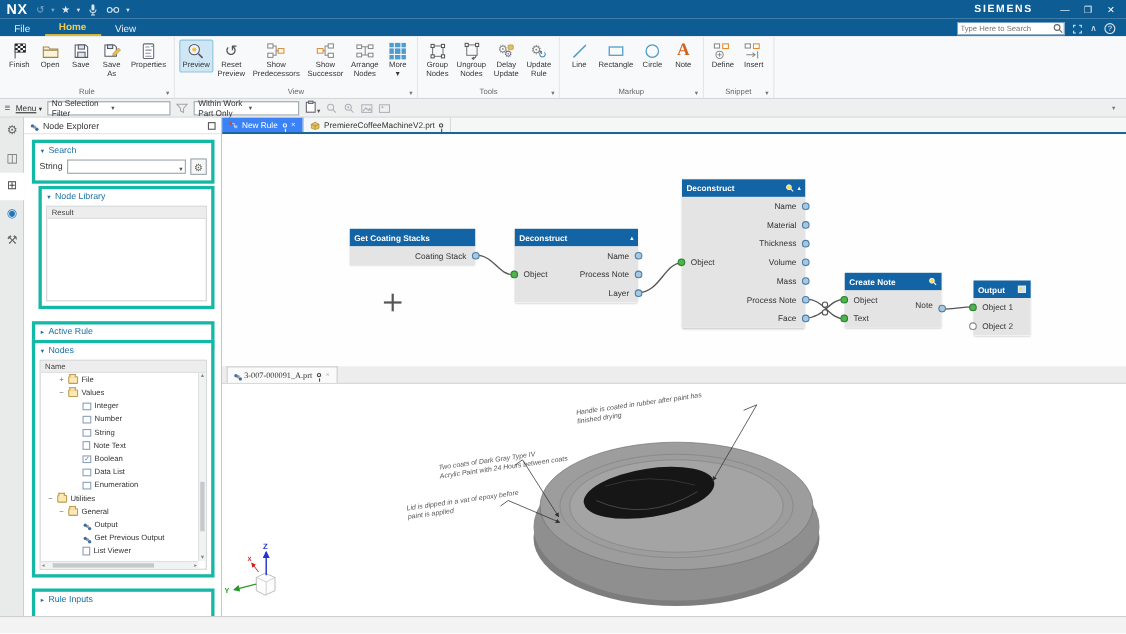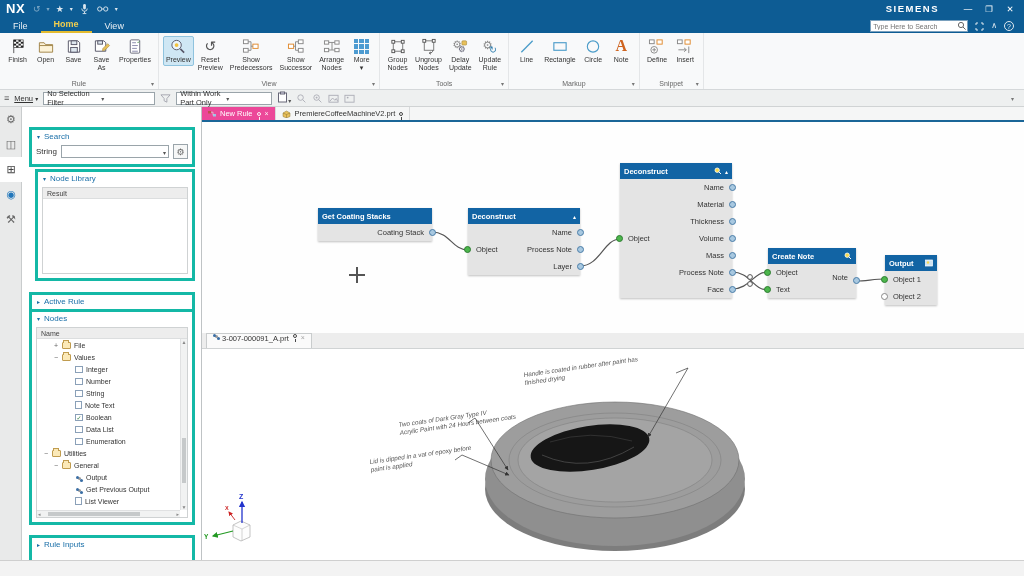--- a/index.html
+++ b/index.html
@@ -98,21 +98,21 @@
   .varr{position:absolute;left:0;right:0;font-size:5px;color:#888;text-align:center;}
   .hscroll{position:absolute;left:0;right:7px;bottom:0;height:7px;background:#f1f2f2;border-top:1px solid #e0e1e2;}
   .hthumb{position:absolute;top:1px;bottom:1px;left:8%;width:64%;background:#c6c9ca;}
   .harr{position:absolute;top:0;font-size:5px;color:#888;line-height:7px;}
 
   
   #graphtabs{left:202px;top:107px;width:822px;height:15px;background:#f5f6f6;
     border-bottom:2px solid #1a6698;display:flex;align-items:stretch;}
   .gtab{display:flex;align-items:center;gap:4px;padding:0 6px;font-size:7.5px;color:#333;
     border-right:1px solid #d8dadb;}
-  .gtab.active{background:#ec4899;color:#fff;}
+  .gtab.active{background:#3b82f6;color:#fff;}
   .pin{display:inline-block;width:4px;height:4px;border:1px solid currentColor;border-radius:50%;
     position:relative;opacity:.9;}
   .pin::after{content:"";position:absolute;left:1px;top:4px;width:1px;height:3px;background:currentColor;}
   .tclose{font-size:7px;opacity:.9;}
 
   
   #canvas{left:202px;top:122px;width:822px;height:211px;background:#fefefe;overflow:hidden;}
   .gnode{position:absolute;box-shadow:0 1px 2px rgba(0,0,0,.25);}
   .ntitle{height:16px;background:#1264a4;color:#fff;font-size:7.5px;font-weight:bold;
     display:flex;align-items:center;padding:0 4px;gap:3px;}
@@ -130,21 +130,21 @@
   .notelbl{position:absolute;right:8px;top:25px;font-size:7.5px;color:#333;}
   .noteport{position:absolute;right:-4px;top:29px;width:7px;height:7px;border-radius:50%;}
   .cross{position:absolute;left:147px;top:145px;width:16px;height:16px;}
   .cross::before{content:"";position:absolute;left:0;top:7px;width:16px;height:1.5px;background:#555;}
   .cross::after{content:"";position:absolute;left:7px;top:0;width:1.5px;height:16px;background:#555;}
 
   
   #vtabs{left:202px;top:333px;width:822px;height:16px;background:#ededed;border-bottom:1px solid #d0d3d4;
     display:flex;align-items:flex-end;}
   .vtab{height:15px;background:#fafafa;border:1px solid #c9cccd;border-bottom:none;display:flex;
-    align-items:flex-start;gap:4px;padding:0 6px;font-size:7.5px;color:#333;margin-left:4px;}
+    align-items:center;gap:4px;padding:0 6px;font-size:7.5px;color:#333;margin-left:4px;font-family:Liberation Serif, serif;}
   #viewport{left:202px;top:349px;width:822px;height:211px;background:#fff;}
   #statusbar{left:0;top:560px;width:1024px;height:16px;background:#f3f3f3;border-top:1px solid #cfcfcf;}
 </style>
 </head>
 <body>
 
 <div id="titlebar" class="abs">
   <span class="nx-logo">NX</span>
   <span class="qa">
     <span class="dim">↺</span>
@@ -467,20 +467,25 @@
 
 <div id="leftstrip" class="abs">
   <div class="lsitem">⚙</div>
   <div class="lsitem">◫</div>
   <div class="lsitem active">⊞</div>
   <div class="lsitem lsglobe">◉</div>
   <div class="lsitem">⚒</div>
 </div>
 
 <div id="explorer" class="abs">
+  <div class="ex-header">
+    <span class="tnode"></span>
+    <span>Node Explorer</span>
+    <span class="ex-max"></span>
+  </div>
 
   <div class="exgrp" style="left:7px;top:20px;width:166px;height:40px">
     <div class="exgrp-h">
       <span class="arr">▾</span>
       <span>Search</span>
     </div>
     <div class="string-row">
       <span>String</span>
       <div class="combo">
           <span class="dda">▾</span>

